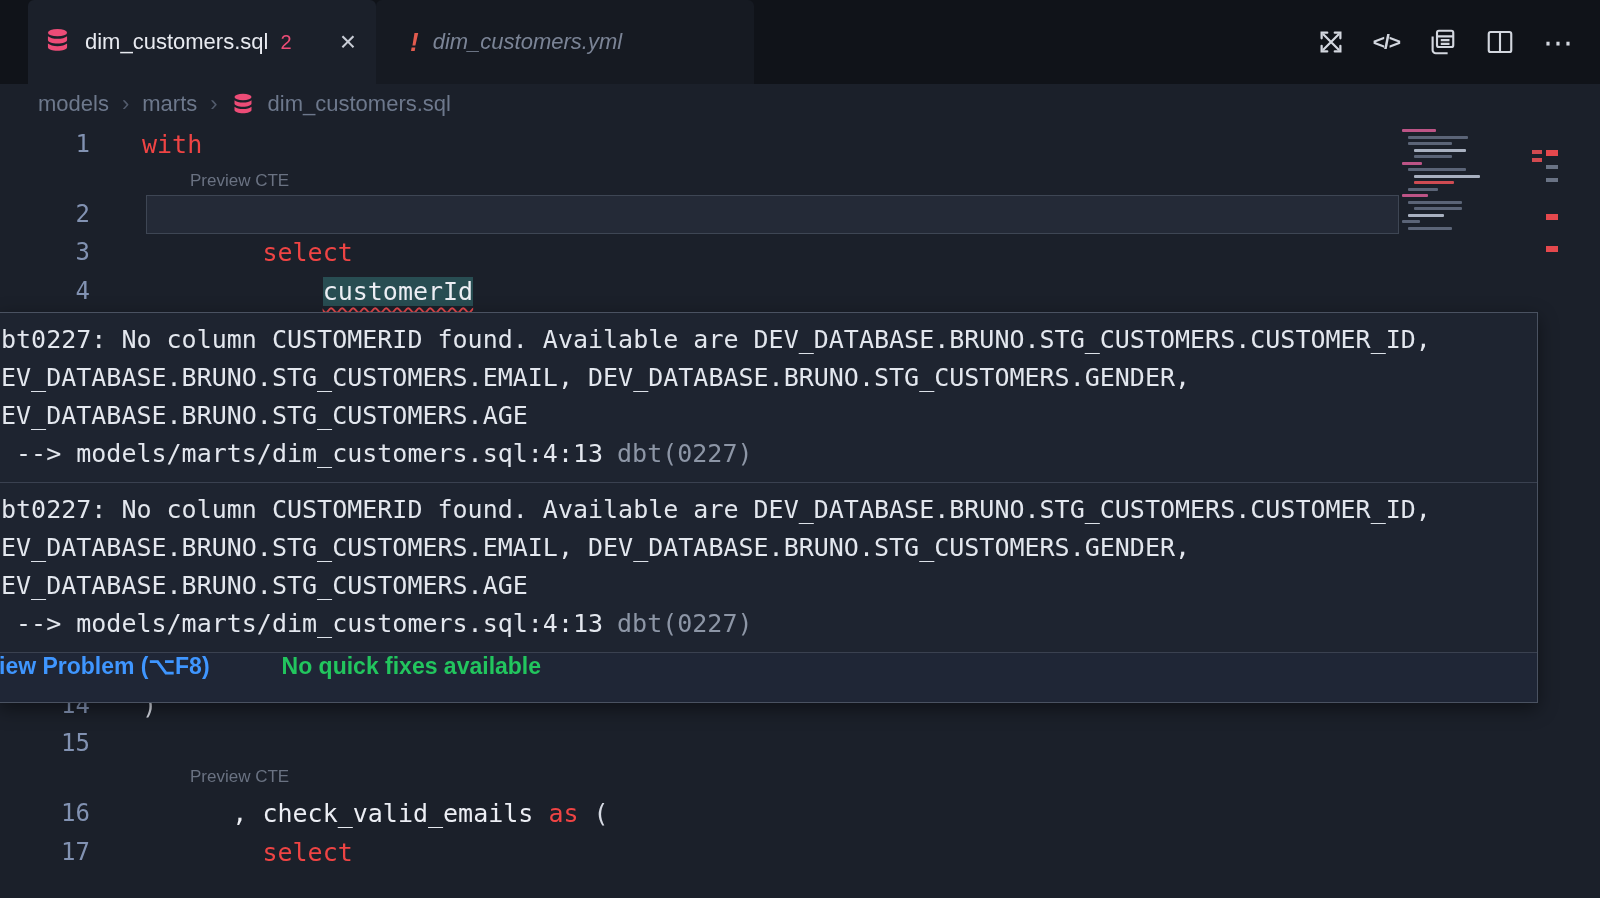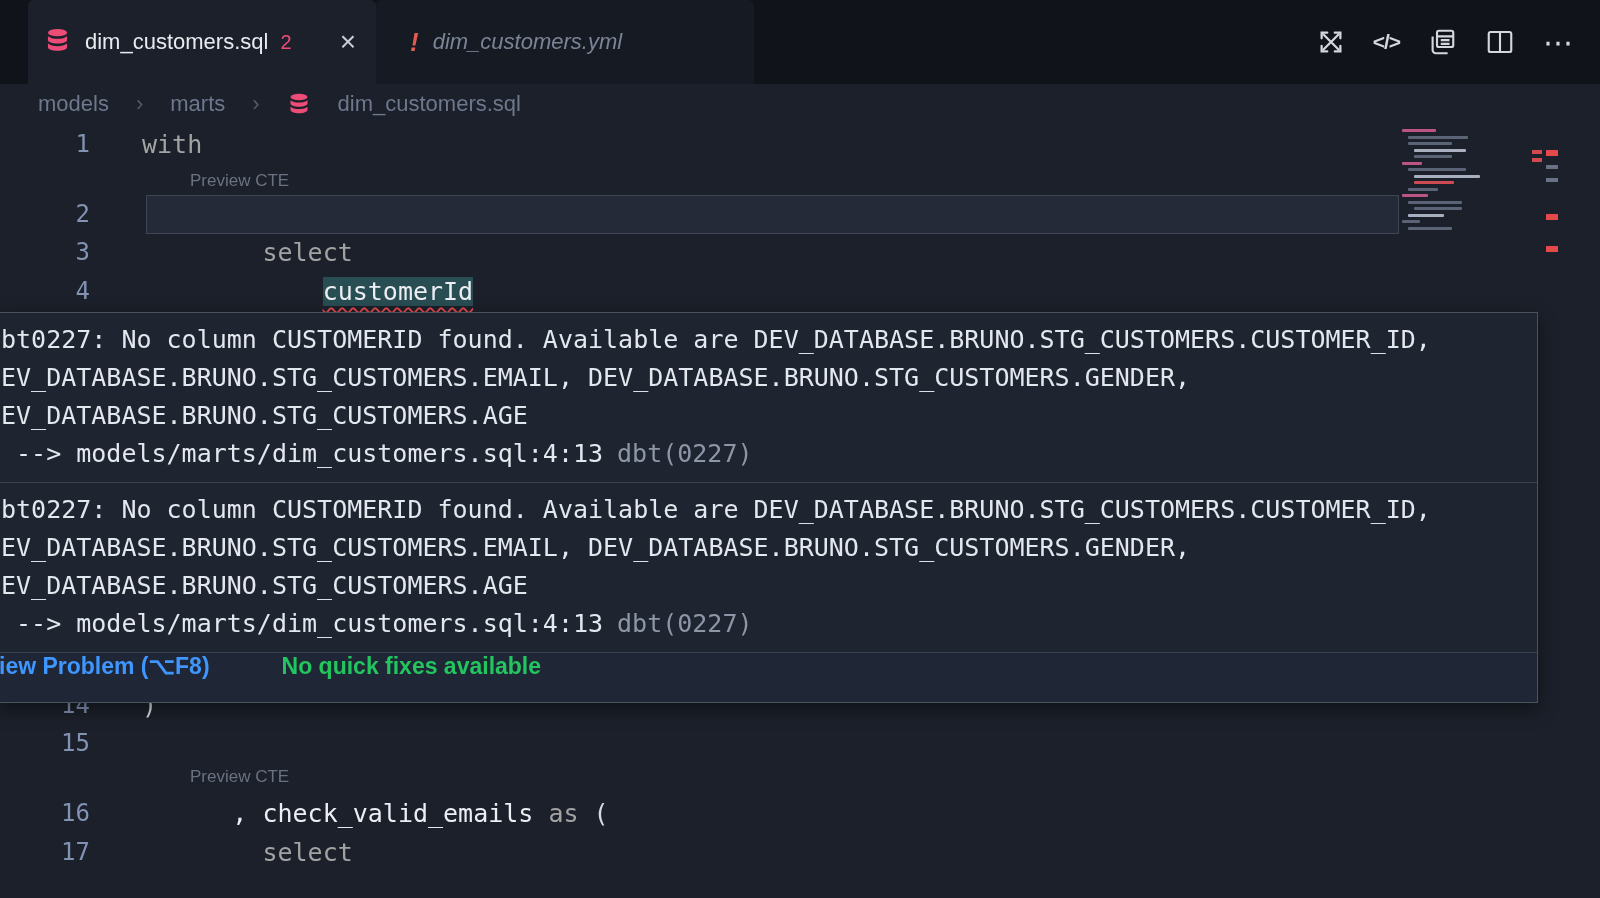--- a/index.html
+++ b/index.html
@@ -28,38 +28,38 @@
     position:absolute; right:26px; top:0; height:84px;
     display:flex; align-items:center; gap:26px; color:#d3d7df;
   }
   .action { display:flex; align-items:center; justify-content:center; width:32px; height:32px; }
   .codeglyph { font-size:21px; letter-spacing:-1px; color:#d3d7df; font-weight:bold; width:auto; }
   .ellipsis { font-size:30px; color:#d3d7df; }
 
   
   .breadcrumb {
     position:absolute; top:84px; left:38px; height:40px;
-    display:flex; align-items:center; gap:27px;
+    display:flex; align-items:center; gap:13px;
     font-size:22px; color:#6d788c;
   }
   .crumb-sep { color:#525b6c; font-size:22px; }
   .breadcrumb .dbicon-sm { display:flex; align-items:center; }
 
   
   #editor { position:absolute; inset:0; }
   .code-row {
     position:absolute; left:0; width:1600px; height:39px; line-height:39px;
     font-family:"DejaVu Sans Mono", monospace; font-size:25px;
   }
   .gutter {
     position:absolute; left:0; top:0; width:90px; text-align:right;
     color:#8292b2; font-size:24px;
   }
   .lcontent { position:absolute; left:142px; top:0; white-space:pre; z-index:1; }
-  .tok-kw { color:#a3a3a3; }
+  .tok-kw { color:#ef4444; }
   .tok-ident { color:#eceef4; }
   .tok-plain { color:#eceef4; }
   .tok-paren { color:#d6dae3; }
   .error-token {
     background:#284d52;
     text-decoration: underline wavy #e5484d;
     text-decoration-thickness:2px;
     text-underline-offset:7px;
     text-decoration-skip-ink:none;
   }

